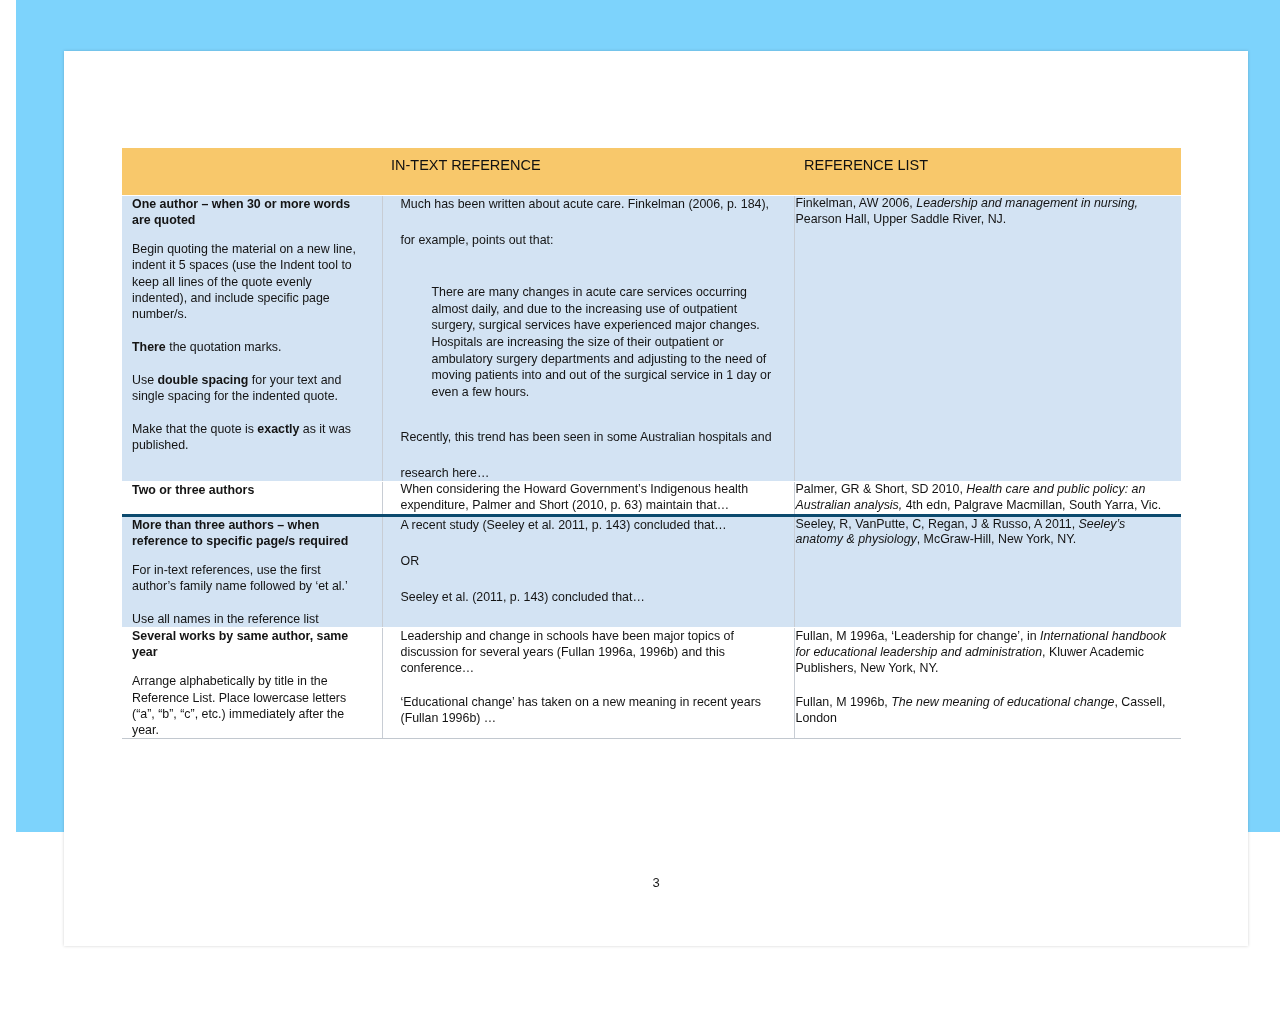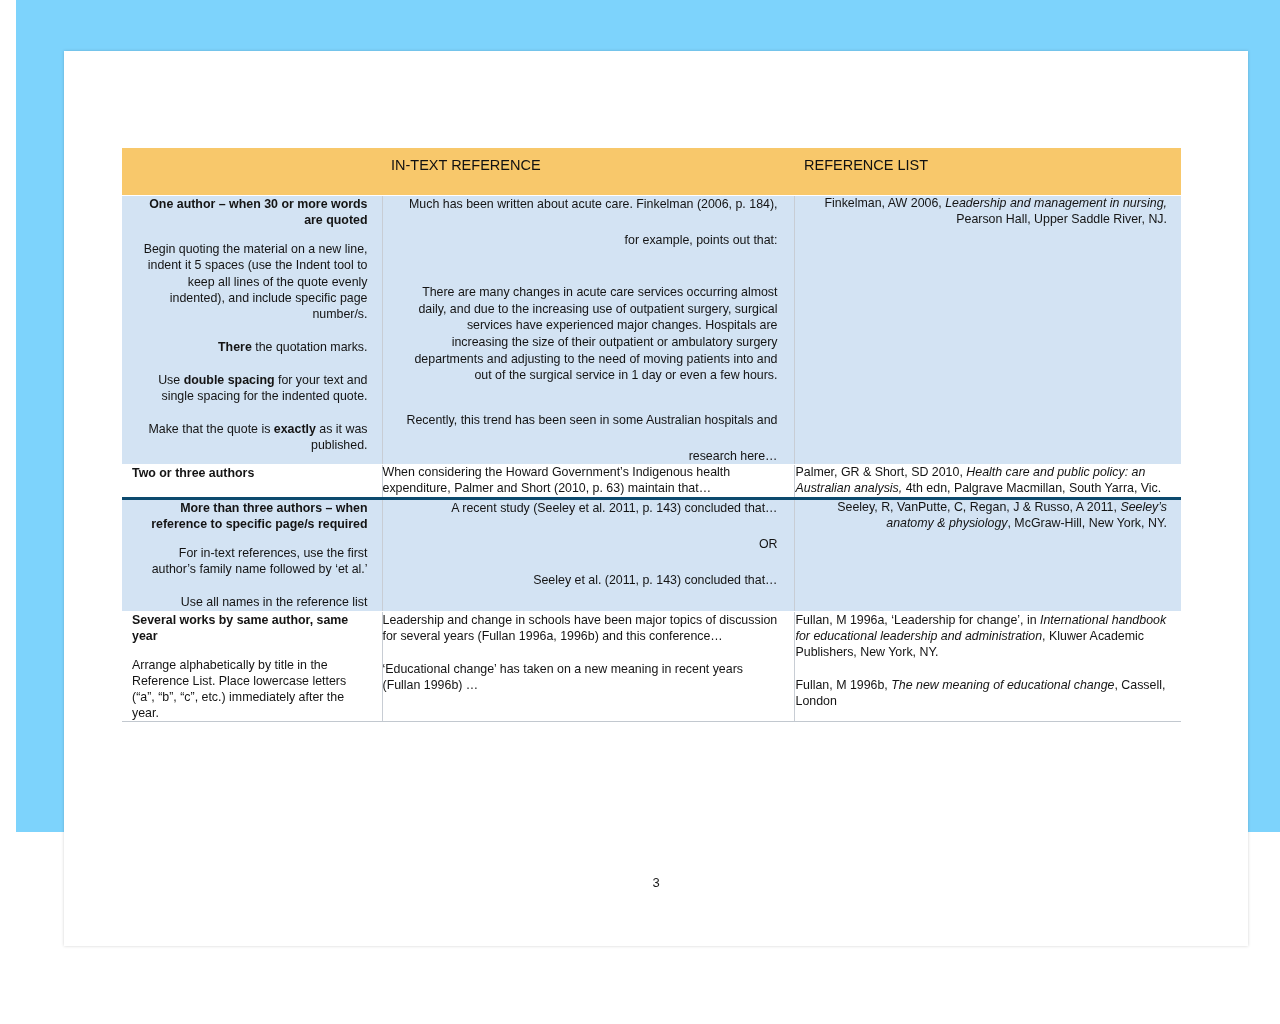--- a/index.html
+++ b/index.html
@@ -65,30 +65,30 @@
 
   tbody tr > td {
     padding: 8px 12px 10px 9px;
     font-size: 12.4px;
     line-height: 1.28;
     color: #141414;
   }
   tbody tr > td.cell-guide { padding-left: 10px; padding-right: 14px; }
   tbody tr > td.cell-intext {
     border-left: 1px solid #c8cdd4;
-    padding-left: 0;
+    padding-left: 18px;
     padding-right: 16px;
   }
   tbody tr > td.cell-reflist {
     border-left: 1px solid #c8cdd4;
     padding-left: 1px;
     padding-right: 14px;
   }
   tbody tr.band-white > td { border-bottom: 3px solid #0c4a6e; }
-  tbody tr.band-blue > td { border-bottom: 1px solid #ffffff; text-align: right; }
+  tbody tr.band-blue > td { border-bottom: 1px solid #ffffff; }
   tbody tr.last-row > td { border-bottom: 1px solid #c2c8cf; }
 
   .para { margin: 0 0 11px 0; }
   .para:last-child { margin-bottom: 0; }
   .para-head {
     font-weight: bold;
     margin: 0 0 13px 0;
     line-height: 1.3;
   }
   .para-loose { margin: 0 0 17px 0; line-height: 1.3; }

